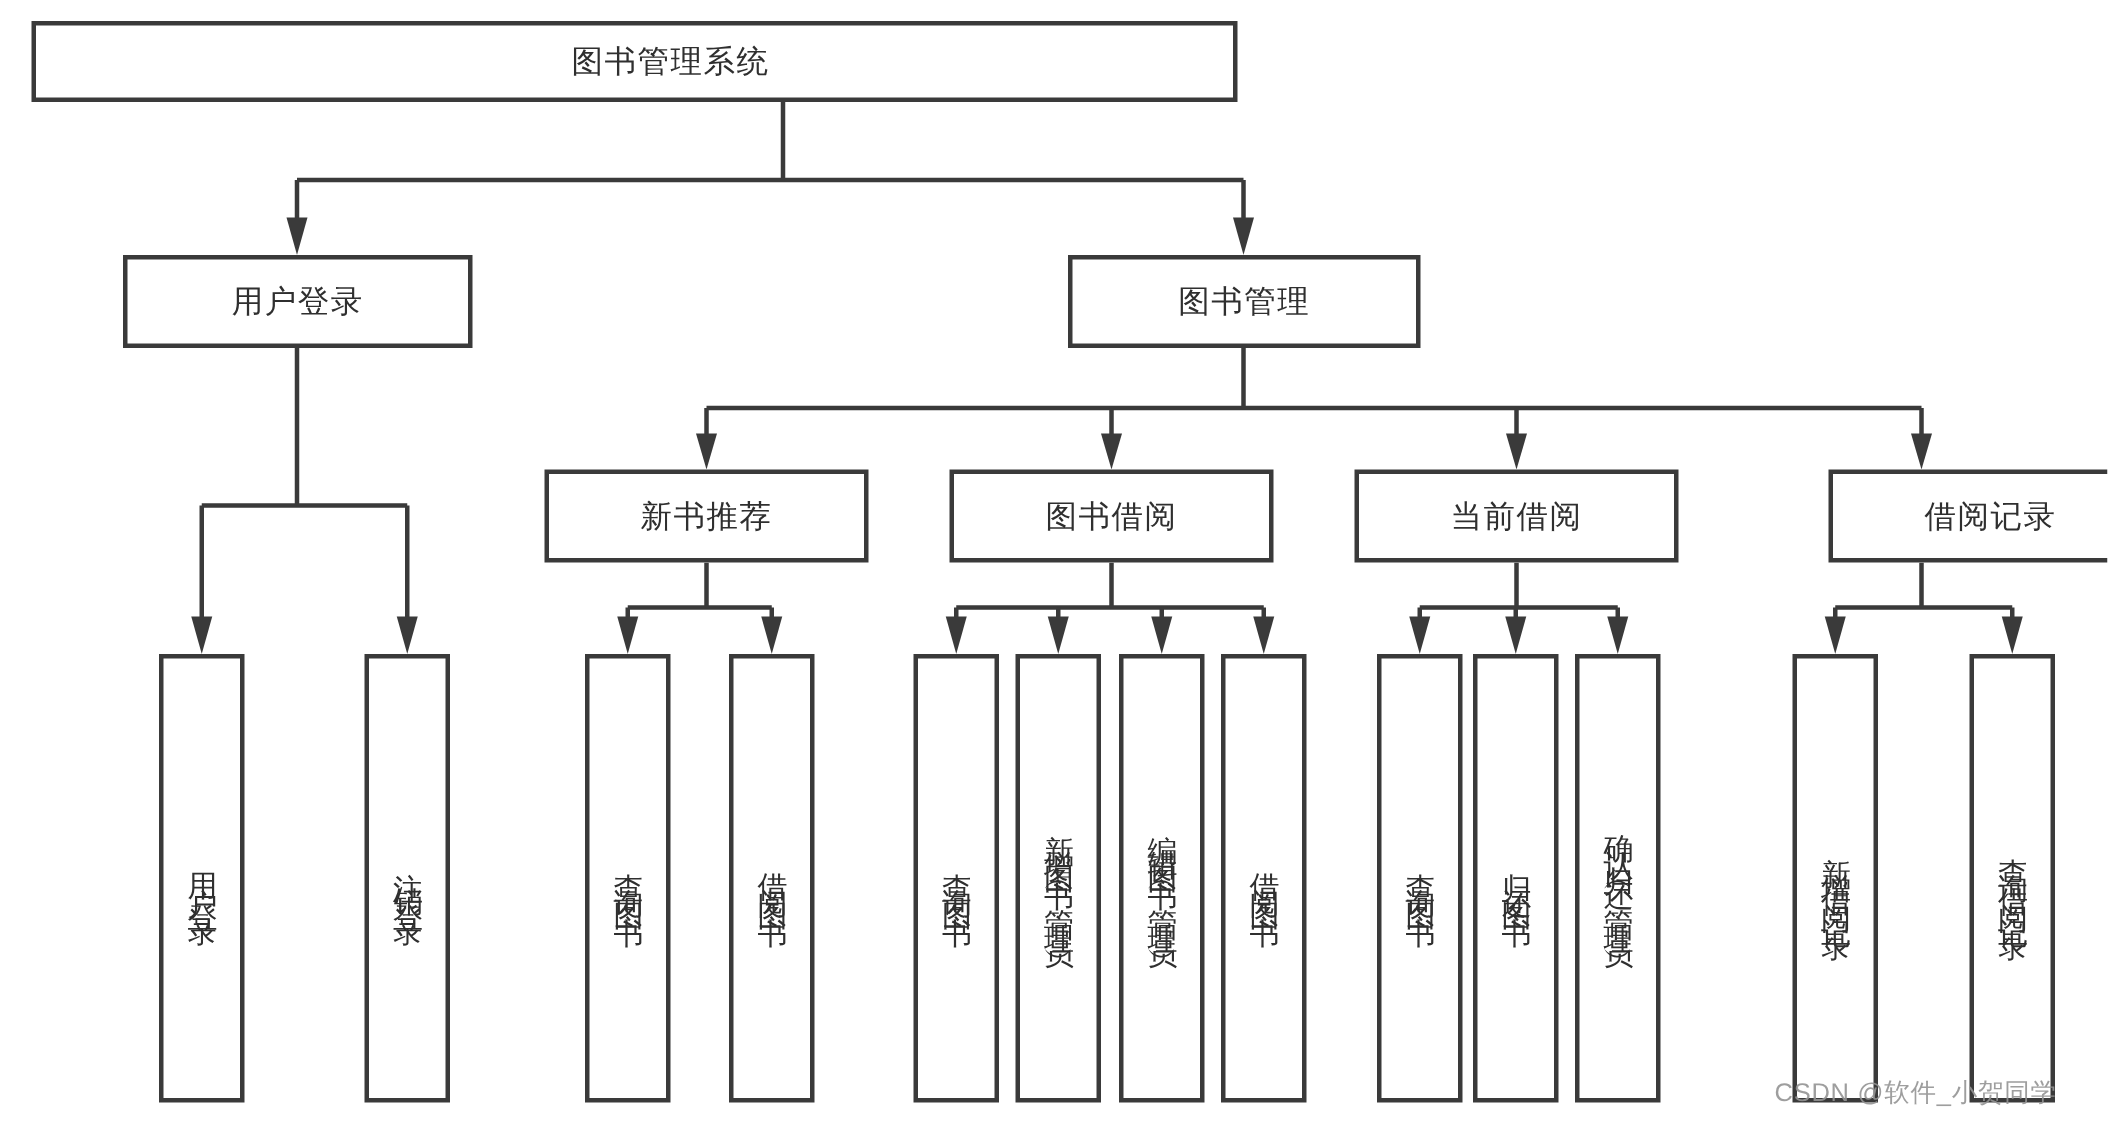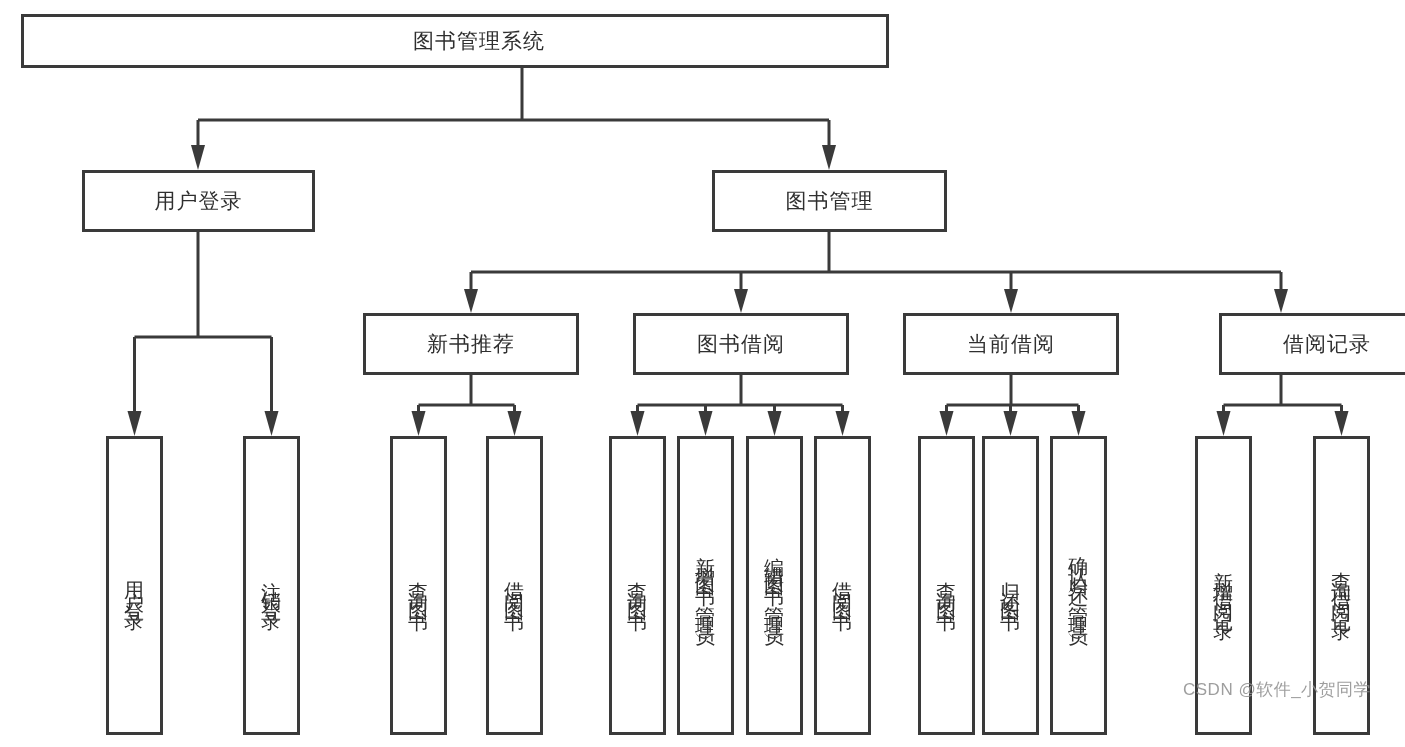--- a/index.html
+++ b/index.html
@@ -14,21 +14,21 @@
   }
   .hlabel{font-size:21px;letter-spacing:1px;white-space:nowrap;}
   .leaf{width:57px;top:436px;height:299px;}
   .leaf .vtext{
     writing-mode:vertical-rl;text-orientation:mixed;
     font-size:20px;line-height:1;letter-spacing:10px;white-space:nowrap;
   }
   .l2{top:170px;height:62px;}
   .l3{top:313px;height:62px;width:216px;}
   #watermark{
-    position:absolute;left:1183px;top:678px;z-index:5;
+    position:absolute;left:1183px;top:717px;z-index:5;
     font-size:17px;color:rgba(148,148,148,0.9);white-space:nowrap;letter-spacing:0.5px;
   }
 </style>
 </head>
 <body>
 
 <div id="canvas">
 
   <svg id="wires" viewBox="0 0 1405 747" xmlns="http://www.w3.org/2000/svg">
     <g stroke="#3a3a3a" stroke-width="3" fill="none">
@@ -66,21 +66,21 @@
       <polygon points="767.5,411 781.5,411 774.5,436"></polygon>
       <polygon points="835.5,411 849.5,411 842.5,436"></polygon>
       <polygon points="939.5,411 953.5,411 946.5,436"></polygon>
       <polygon points="1003.5,411 1017.5,411 1010.5,436"></polygon>
       <polygon points="1071.5,411 1085.5,411 1078.5,436"></polygon>
       <polygon points="1216.5,411 1230.5,411 1223.5,436"></polygon>
       <polygon points="1334.5,411 1348.5,411 1341.5,436"></polygon>
     </g>
   </svg>
 
-  <div class="node" style="left:21px;top:14px;width:868px;height:54px;padding-left:48px;">
+  <div class="node" style="left:21px;top:14px;width:804px;height:54px;padding-left:48px;">
     <span class="hlabel">图书管理系统</span>
   </div>
 
   <div class="node l2" style="left:82px;width:233px;">
     <span class="hlabel">用户登录</span>
   </div>
   <div class="node l3" style="left:363px;">
     <span class="hlabel">新书推荐</span>
   </div>
 

